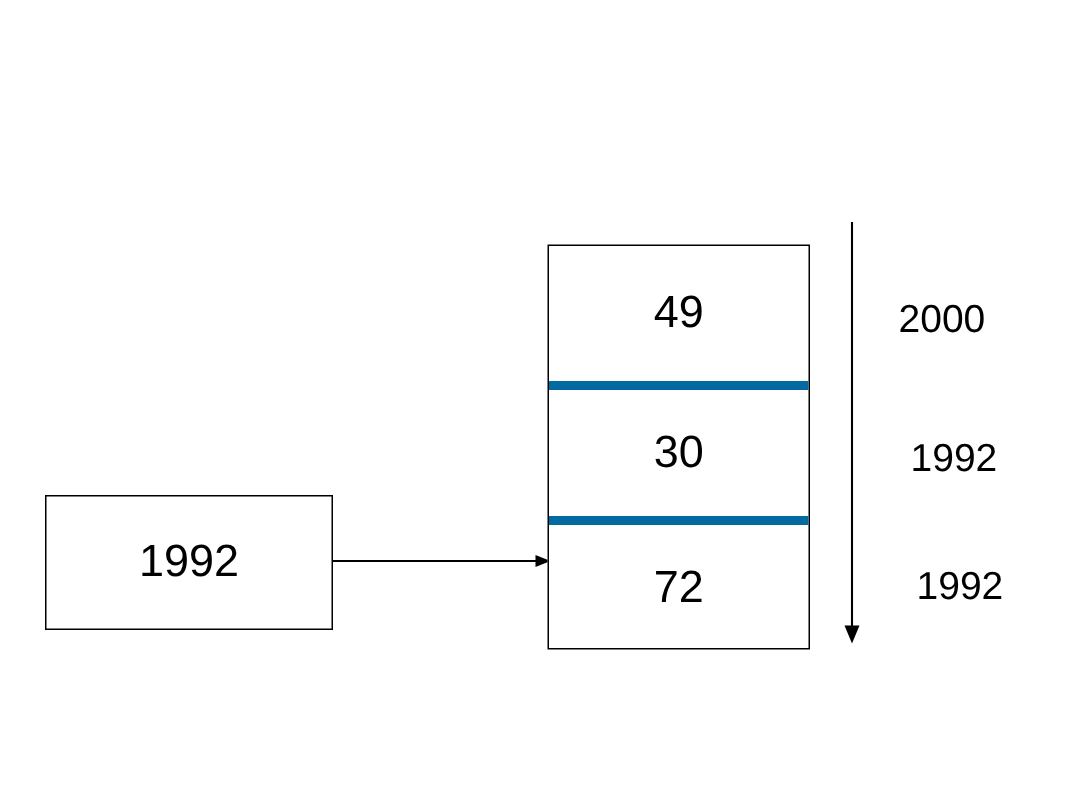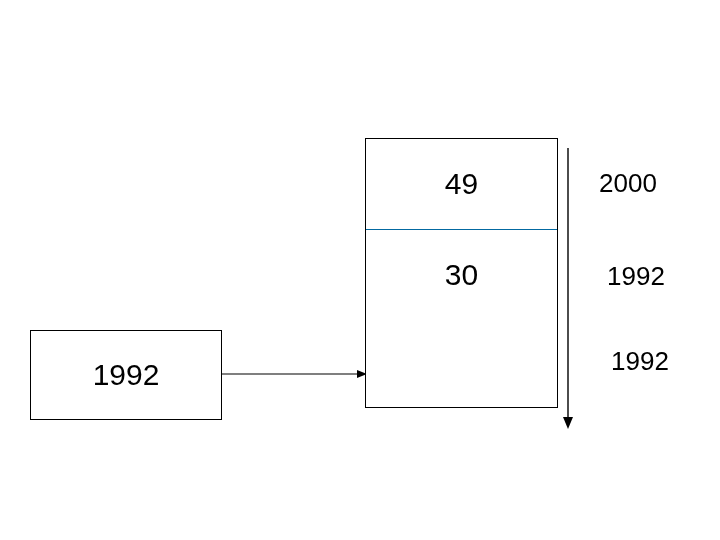--- a/index.html
+++ b/index.html
@@ -43,37 +43,37 @@
     left: 222px;
     top: 362px;
     width: 145px;
     height: 24px;
   }
 
   
   .stack {
     position: absolute;
     left: 365px;
-    top: 138px;
-    width: 193px;
+    top: 163px;
+    width: 175px;
     height: 270px;
     border: 1px solid #000000;
     box-sizing: border-box;
     background: #ffffff;
   }
   .stack-cell {
     height: 90px;
     box-sizing: border-box;
     display: flex;
     align-items: center;
     justify-content: center;
     position: relative;
   }
   .stack-cell + .stack-cell {
-    border-top: 1px solid #0369a1;
+    border-top: 6px solid #0369a1;
   }
   .stack-cell .cell-value {
     font-size: 30px;
     line-height: 1;
   }
 
   
   .timeline-axis {
     position: absolute;
     left: 556px;
@@ -81,20 +81,21 @@
     width: 26px;
     height: 286px;
   }
 
   
   .year-label {
     position: absolute;
     font-size: 26px;
     line-height: 1;
     white-space: nowrap;
+    margin-top: 29px;
   }
   .year-label.y2000 { left: 599px; top: 170px; }
   .year-label.y1996 { left: 607px; top: 263px; }
   .year-label.y1992 { left: 611px; top: 348px; }
 </style>
 </head>
 <body>
 
 <div id="canvas">
 
@@ -109,20 +110,23 @@
     </svg>
   </div>
 
   <div class="stack">
     <div class="stack-cell">
       <span class="cell-value">49</span>
     </div>
     <div class="stack-cell">
       <span class="cell-value">30</span>
     </div>
+    <div class="stack-cell">
+      <span class="cell-value">72</span>
+    </div>
   </div>
 
   <div class="timeline-axis">
     <svg width="26" height="286" viewBox="0 0 26 286">
       <line x1="12" y1="2" x2="12" y2="272" stroke="#000000" stroke-width="1.4"></line>
       <polygon points="12,283 7,271 17,271" fill="#000000"></polygon>
     </svg>
   </div>
 
   <div class="year-label y2000">2000</div>

